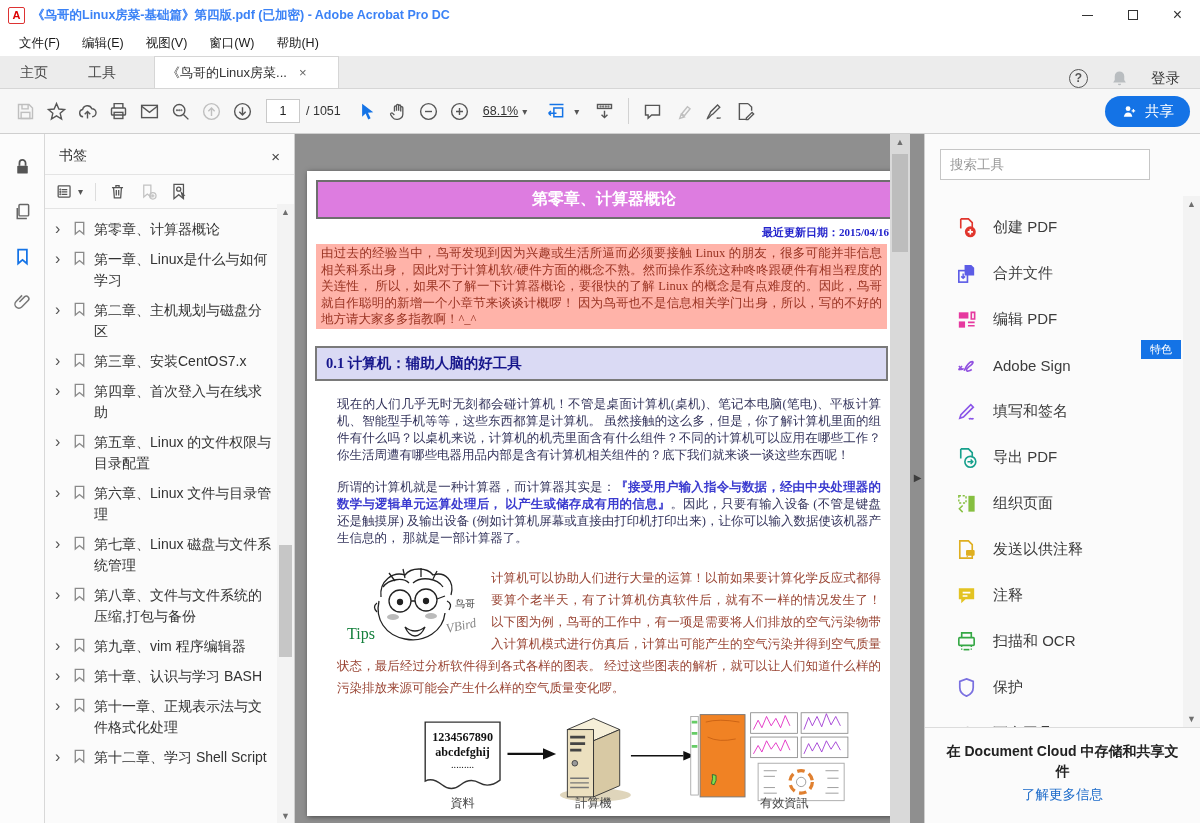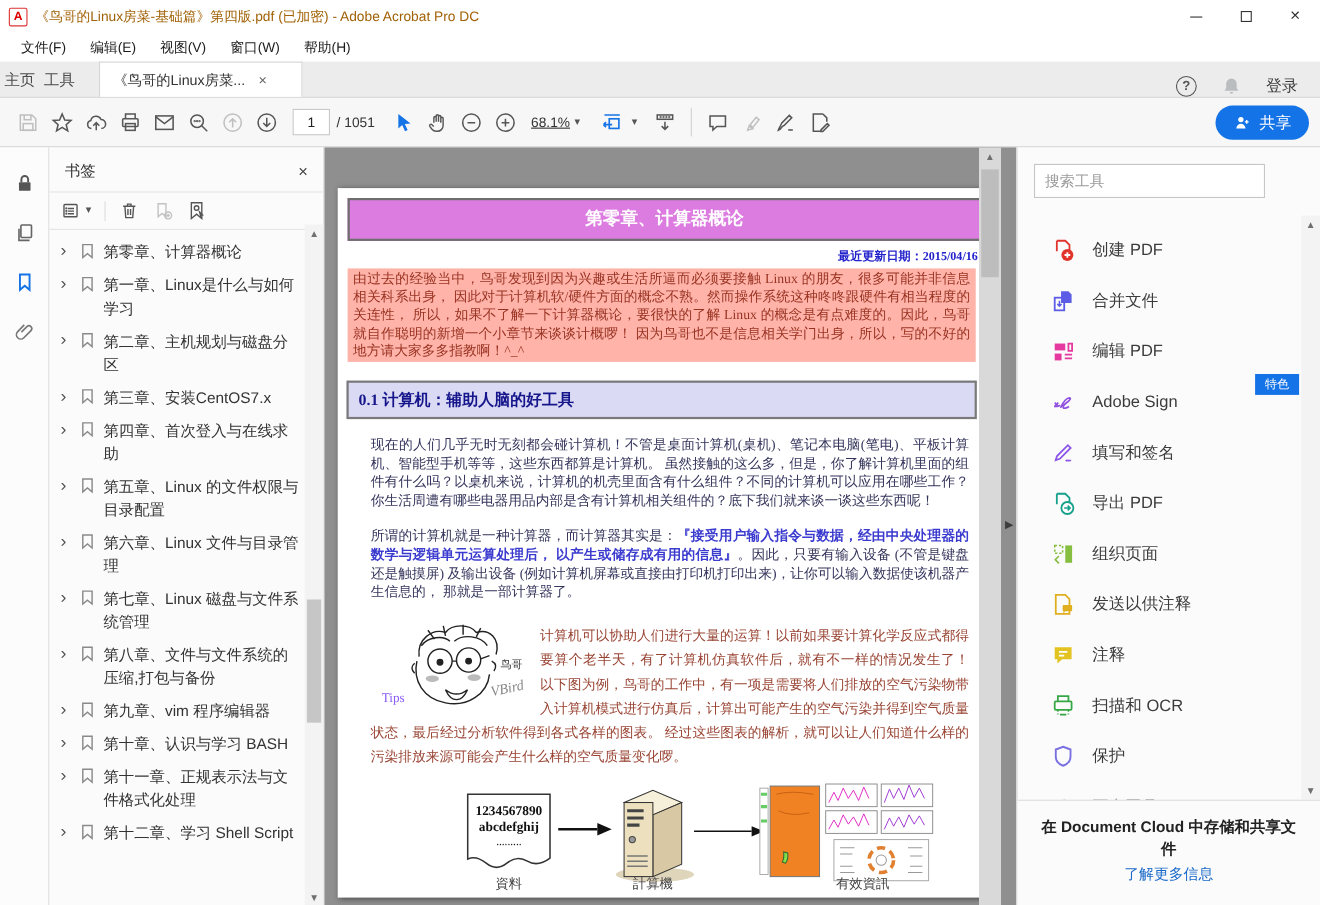--- a/index.html
+++ b/index.html
@@ -3,33 +3,33 @@
 <meta charset="utf-8">
 <style>
   * { box-sizing: border-box; margin: 0; padding: 0; }
   html,body { width:1200px; height:823px; overflow:hidden;
     font-family:"Liberation Sans","DejaVu Sans",sans-serif; background:#fff; }
 
   
   .titlebar { height:30px; display:flex; align-items:center; padding-left:8px; background:#fff; }
   .app-ico { width:17px; height:17px; border:1px solid #d33; border-radius:2px; background:#fff;
     color:#d00; font-size:11px; font-weight:bold; text-align:center; line-height:15px; margin-right:7px; }
-  .win-title { font-size:12.5px; color:#a16207; }
+  .win-title { font-size:12.5px; color:#3b82f6;font-weight:bold; }
   .win-controls { margin-left:auto; display:flex; }
   .wc { width:45px; height:30px; display:flex; align-items:center; justify-content:center; color:#333; font-size:13px; }
   .wc .mini { width:11px; border-bottom:1px solid #333; }
   .wc .maxi { width:10px; height:10px; border:1px solid #333; }
 
   
   .menubar { height:26px; display:flex; align-items:center; padding-left:10px; gap:4px; background:#fff; }
   .menu-item { font-size:12.5px; color:#1a1a1a; padding:3px 9px; }
 
   
   .tabbar { height:33px; background:#ececec; display:flex; align-items:flex-end; border-bottom:1px solid #d6d6d6; }
-  .tab-plain { font-size:14px; color:#4a4a4a; padding:0 4px; line-height:32px; }
+  .tab-plain { font-size:14px; color:#4a4a4a; padding:0 20px; line-height:32px; }
   .tab-doc { background:#fff; border:1px solid #d6d6d6; border-bottom:none; height:32px; line-height:31px;
     display:flex; align-items:center; padding:0 12px; margin-left:18px; font-size:13px; color:#333; min-width:185px; }
   .tab-doc .x { margin-left:12px; color:#666; font-size:13px; }
   .tab-right { margin-left:auto; display:flex; align-items:center; gap:22px; padding-right:20px; }
   .help-circ { width:19px; height:19px; border:1.5px solid #555; border-radius:50%; color:#555;
     font-size:12px; font-weight:bold; text-align:center; line-height:17px; }
   .login { font-size:14.5px; color:#3a3a3a; }
 
   
   .toolbar { height:45px; background:#f7f7f7; border-bottom:1px solid #cfcfcf; display:flex; align-items:center; padding:0 10px; }
@@ -79,21 +79,21 @@
     text-align:center; padding:7px 0; margin:0 1px; }
   .upd-date { color:#2323cc; font-weight:bold; font-size:11px; text-align:right; margin:6px 4px 4px 0; }
   .intro-box { background:#ffb3a9; color:#993322; font-size:12.5px; line-height:16.5px; text-align:justify;
     padding:1px 5px; margin:0 6px 0 1px; }
   .section-box { background:#dadaf4; border:2px solid #7a7a7a; color:#16168c; font-weight:bold; font-size:14.5px;
     padding:6px 9px; margin:17px 5px 0 0; }
   .para { color:#34345c; font-size:12.5px; line-height:17px; text-align:justify; margin:15px 12px 0 22px; }
   .quote { color:#3b3bcf; font-weight:bold; }
   .tips-wrap { margin:20px 12px 0 22px; color:#994433; font-size:12.5px; line-height:22px; text-align:justify; }
   .avatar-box { float:left; width:128px; height:80px; position:relative; margin:0 4px 0 22px; }
-  .tips-tag { position:absolute; left:-12px; bottom:2px; font-size:12px; color:#8b5cf6; }
+  .tips-tag { position:absolute; left:-12px; bottom:2px; font-size:16px; color:#15803d; }
   .diagram { margin:10px 0 0 95px; }
 
   
   .doc-scroll { position:absolute; right:14px; top:0; bottom:0; width:20px; background:#d9d9d9; }
   .doc-scroll .sb-arrow { width:20px; }
   .doc-thumb { position:absolute; left:2px; top:20px; width:16px; height:98px; background:#bdbdbd; }
   .collapse-handle { position:absolute; right:0; top:330px; width:13px; height:26px; display:flex;
     align-items:center; justify-content:center; color:#3d3d3d; font-size:10px; }
 
   

